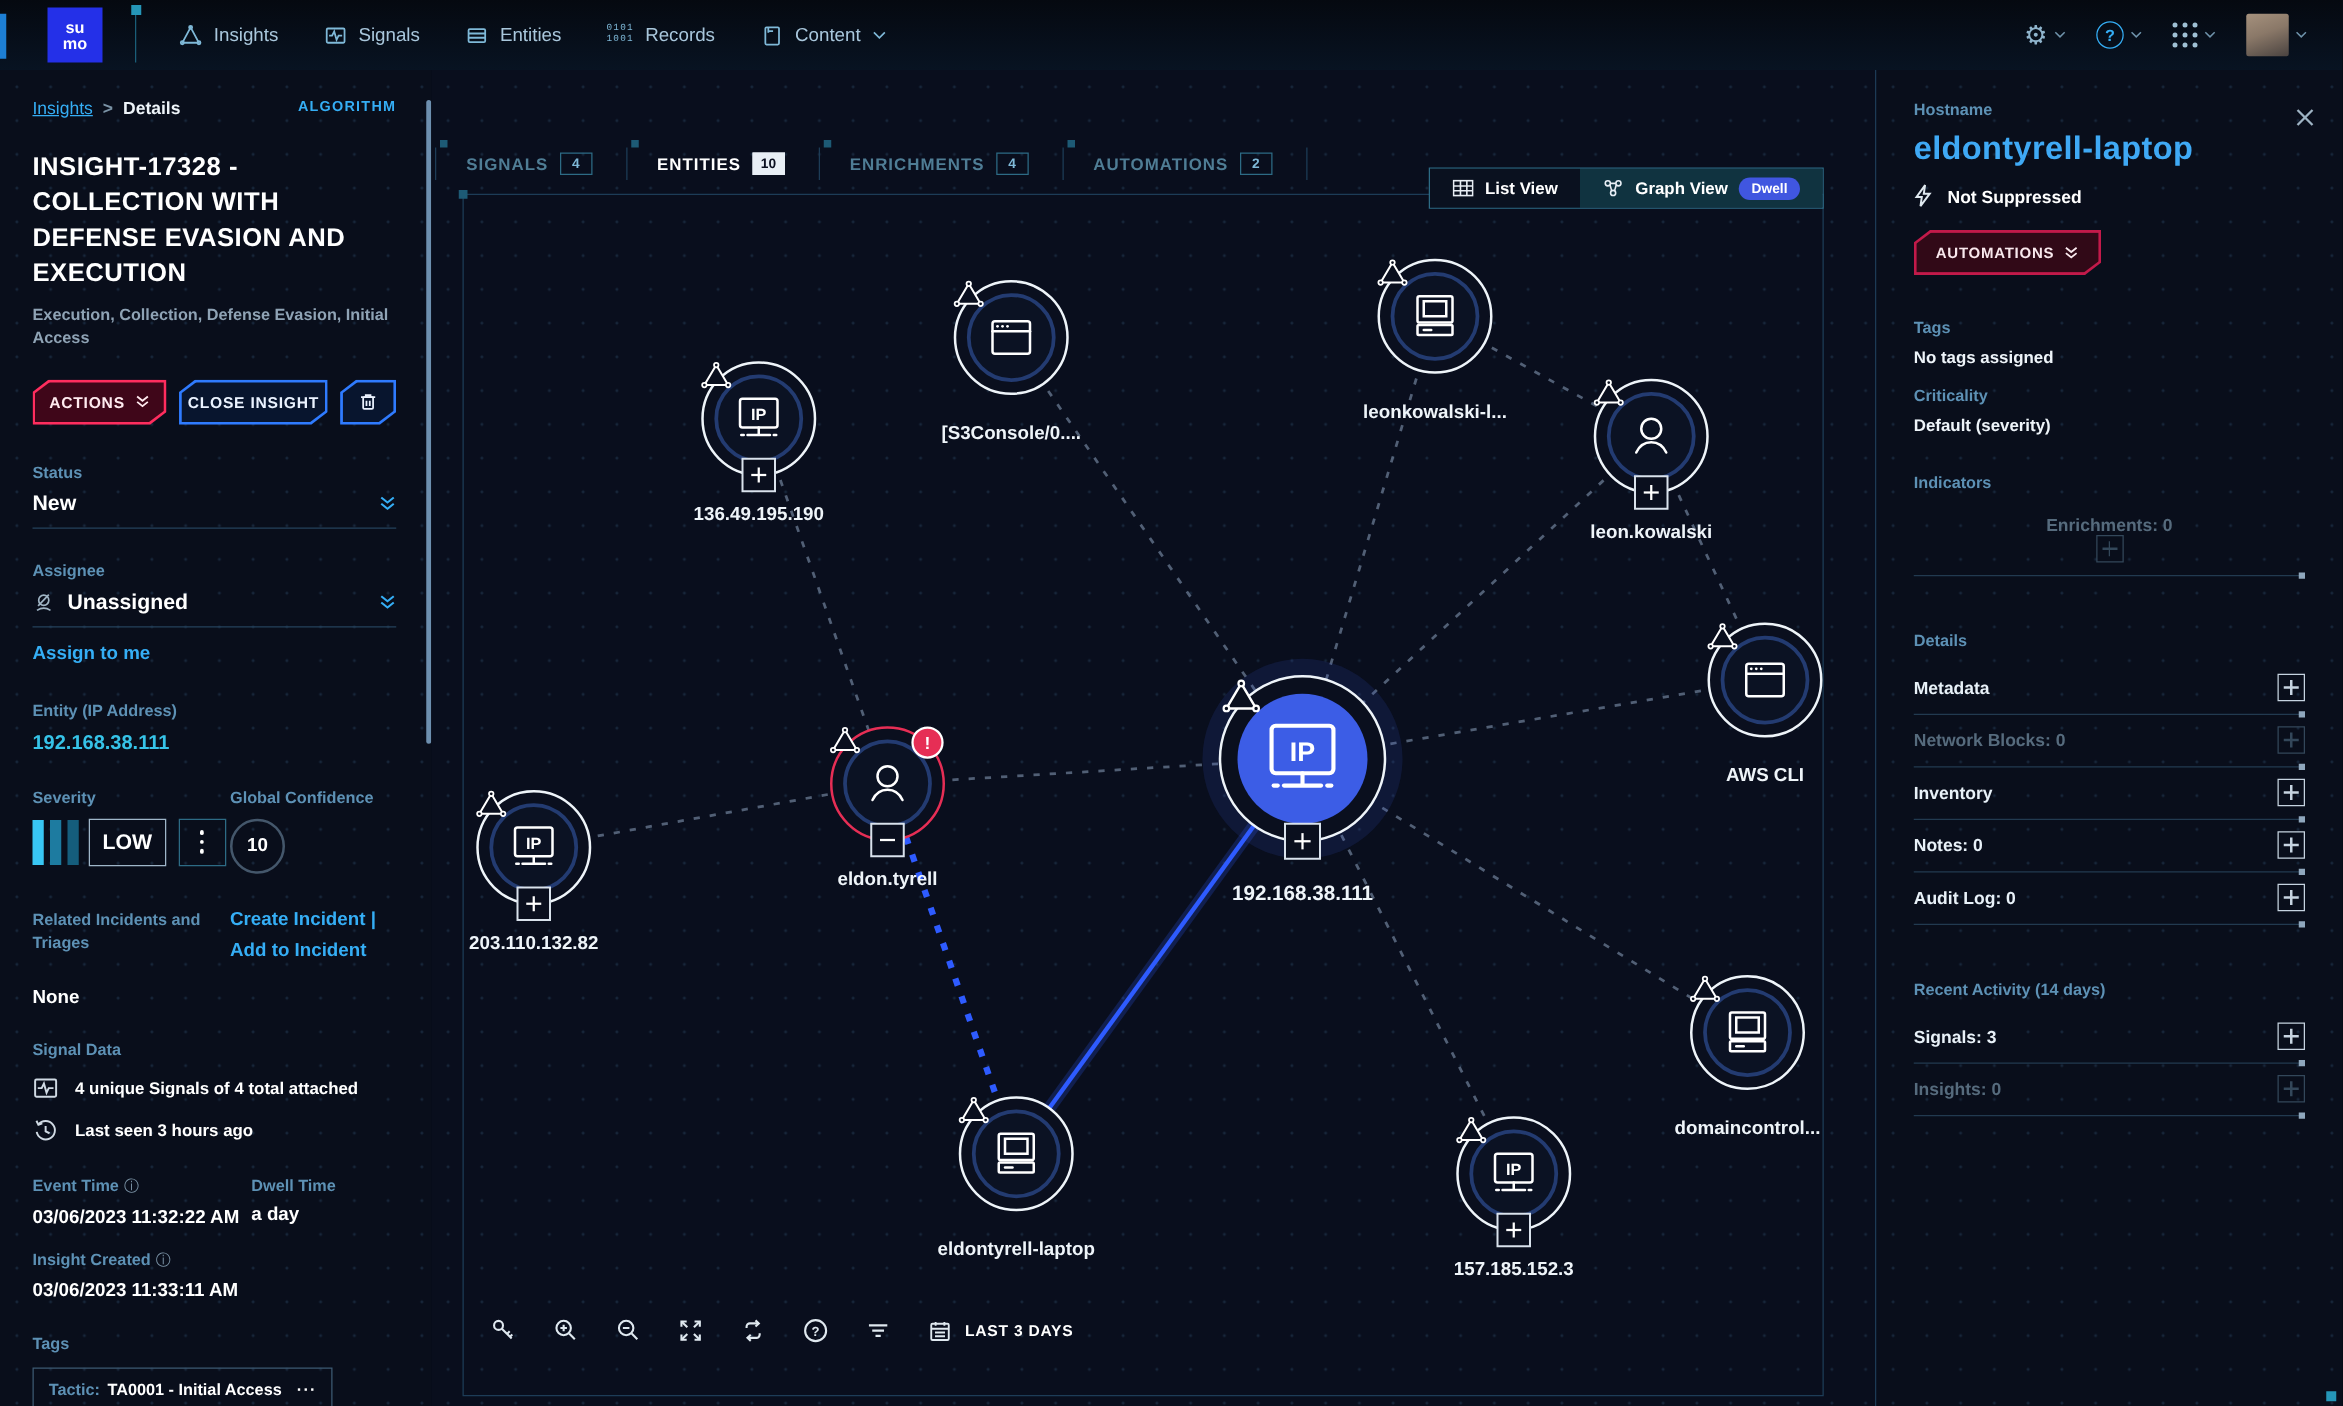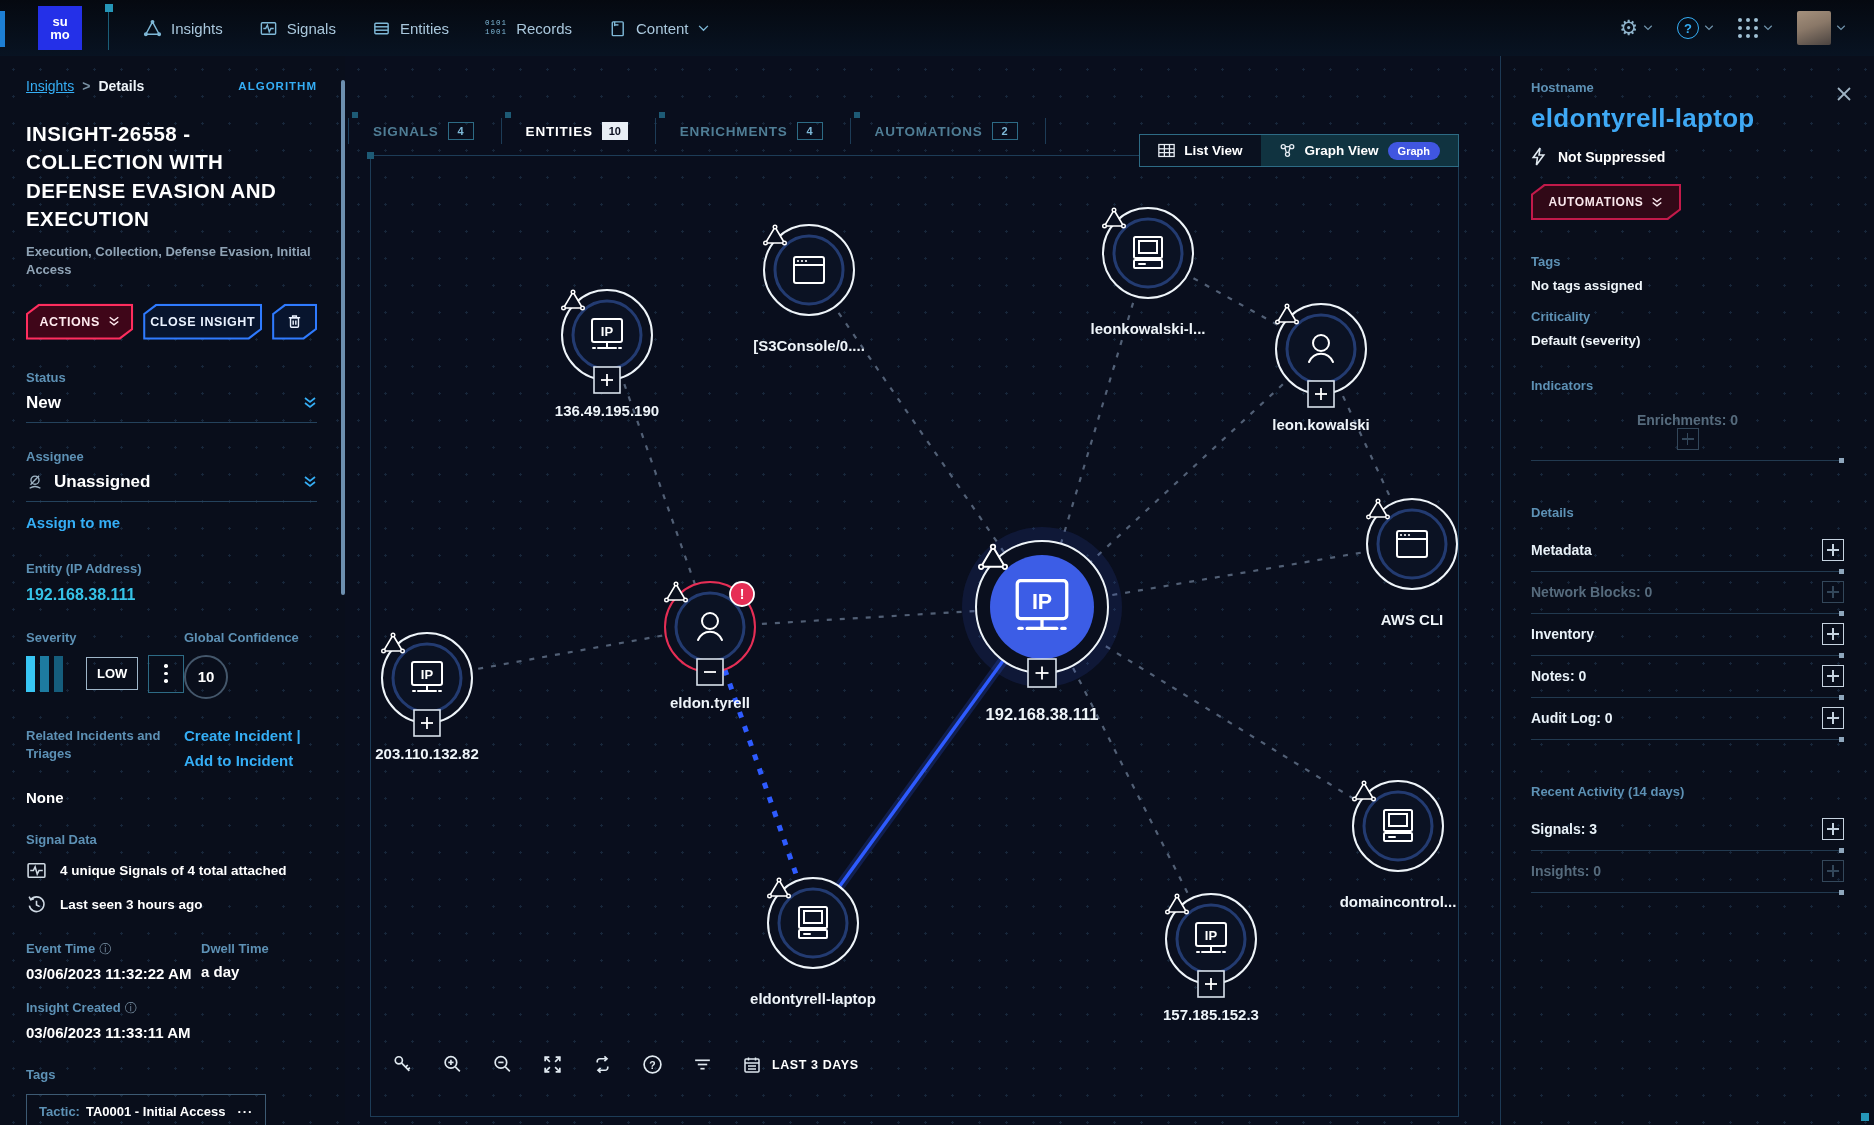--- a/index.html
+++ b/index.html
@@ -69,21 +69,21 @@
   .cychev { stroke:#35aef5; fill:none; stroke-width:1.7; }
   .linklike { color:#35aef5; font-size:15px; font-weight:bold; cursor:pointer; }
   .mt30 { margin-top:30px; } .mt26 { margin-top:26px; } .mt18 { margin-top:18px; }
   .entityval { margin-top:10px; color:#36c3e8; font-size:16px; font-weight:bold; }
   .twocol { display:flex; margin-top:26px; }
   .col1 { width:158px; flex:none; }
   .sevbars { margin-top:10px; display:flex; align-items:center; }
   .sevbars .bars { display:flex; gap:5px; }
   .bar { width:9px; height:36px; }
   .b1 { background:#38c6f4; } .b2 { background:#1d7ba0; } .b3 { background:#155d7c; }
-  .lowbox { margin-left:23px; border:1px solid #9fb6c9; padding:8px 10px; font-size:13px; font-weight:bold; color:#fff; }
+  .lowbox { margin-left:8px; border:1px solid #9fb6c9; padding:8px 10px; font-size:17px; font-weight:bold; color:#fff; }
   .kebab { margin-left:10px; width:38px; height:38px; border:1px solid #2d6b85; display:flex; flex-direction:column;
     align-items:center; justify-content:center; gap:4px; }
   .kebab i { width:3.5px; height:3.5px; background:#fff; border-radius:50%; }
   .confcirc { margin-top:10px; width:44px; height:44px; border:2px solid #44576b; border-radius:50%;
     display:flex; align-items:center; justify-content:center; font-size:15px; font-weight:bold; color:#fff; }
   .relrow { display:flex; margin-top:28px; }
   .relrow .fieldlbl { width:158px; flex:none; line-height:1.45; }
   .rellinks div { margin-bottom:8px; }
   .noneval { margin-top:12px; color:#fff; font-size:15px; font-weight:bold; }
   .sigrow { margin-top:13px; display:flex; align-items:center; gap:13px; color:#fff; font-size:13.5px; font-weight:bold; }
@@ -263,21 +263,21 @@
 
   <div id="app">
 
     <aside id="leftpanel" class="dotted">
       <div class="crumbrow">
         <span class="crumb-root">Insights</span>
         <span class="crumb-sep">&gt;</span>
         <span class="crumb-cur">Details</span>
         <span class="algo">ALGORITHM</span>
       </div>
-      <div class="ititle">INSIGHT-26558 - COLLECTION WITH DEFENSE EVASION AND EXECUTION</div>
+      <div class="ititle">INSIGHT-17328 - COLLECTION WITH DEFENSE EVASION AND EXECUTION</div>
       <div class="isub">Execution, Collection, Defense Evasion, Initial Access</div>
 
       <div class="btnrow">
         <div class="cybtn btn-red">
           <div class="inner">
               <span>ACTIONS</span>
             <svg class="dchev" width="12" height="11" viewBox="0 0 14 12">
                 <polyline points="2,1 7,5 12,1"></polyline>
                 <polyline points="2,6 7,10 12,6"></polyline>
               </svg>
@@ -451,21 +451,21 @@
         <div class="seg seg-graph">
           <svg width="17" height="17" viewBox="0 0 20 20">
             <circle cx="5" cy="5.5" r="2.4"></circle>
               <circle cx="15" cy="5.5" r="2.4"></circle>
               <circle cx="10" cy="14.5" r="2.4"></circle>
               <line x1="7" y1="6.8" x2="8.7" y2="12.6"></line>
               <line x1="13" y1="6.8" x2="11.3" y2="12.6"></line>
               <line x1="7.4" y1="5.5" x2="12.6" y2="5.5"></line>
           </svg>
           <span>Graph View</span>
-          <span class="betapill">Graph</span>
+          <span class="betapill">Dwell</span>
         </div>
       </div>
 
       <svg id="graphsvg" viewBox="0 0 1155 1069">
 
         <g>
           <line class="e" x1="464" y1="214" x2="697" y2="551"></line>
           <line class="e" x1="803" y1="197" x2="697" y2="551"></line>
           <line class="e" x1="803" y1="197" x2="976" y2="293"></line>
           <line class="e" x1="976" y1="293" x2="697" y2="551"></line>

